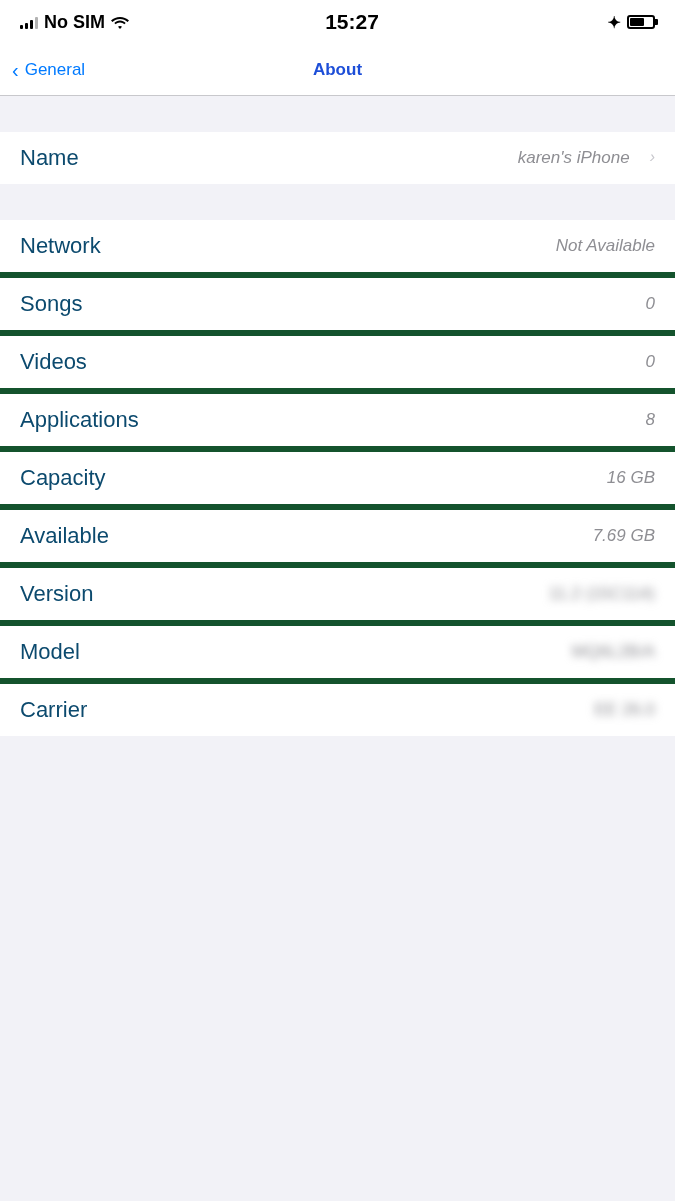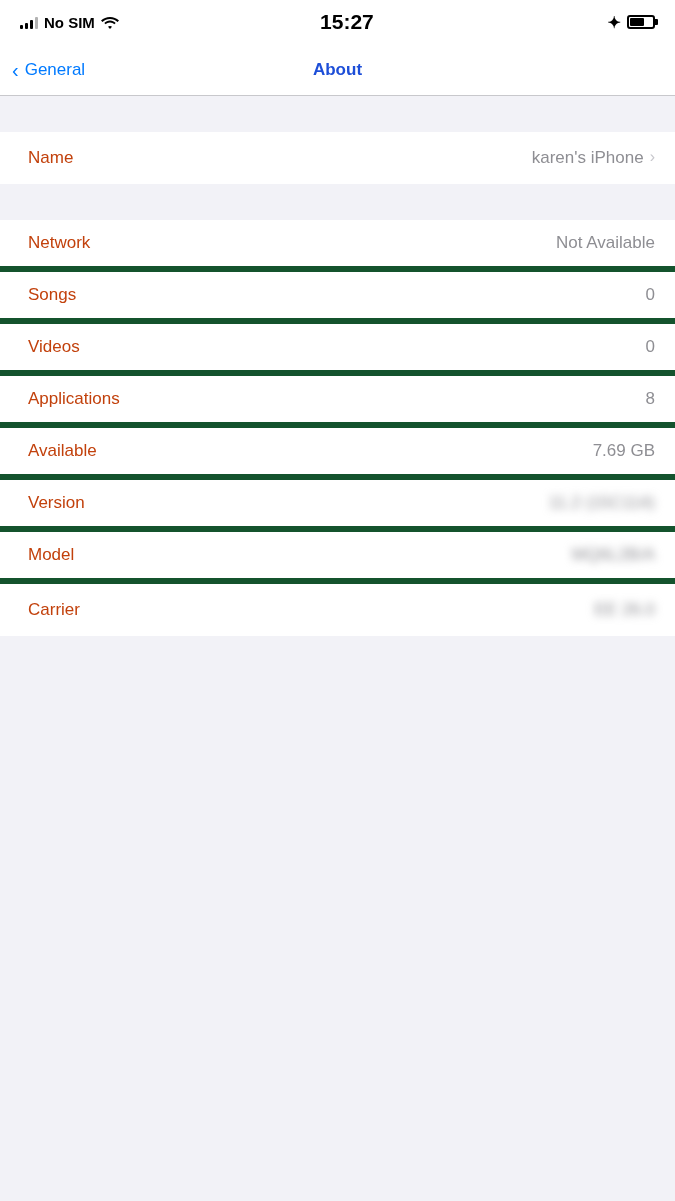--- a/index.html
+++ b/index.html
@@ -20,21 +20,21 @@
     .status-bar {
       background: #ffffff;
       height: 44px;
       display: flex;
       align-items: center;
       justify-content: space-between;
       padding: 0 20px;
     }
 
     .status-left {
-      font-size: 15px;
+      font-size: 18px;
       font-weight: 600;
       color: #000;
       min-width: 80px;
     }
 
     .status-center {
       font-size: 21px;
       font-weight: 600;
       color: #000;
     }
@@ -130,30 +130,30 @@
       min-height: 52px;
       border-bottom: 6px solid #14532d;
       position: relative;
     }
 
     .settings-row:last-child {
       border-bottom: none;
     }
 
     .row-label {
-      font-size: 17px;
-      color: #c2410c;
-      margin-left: 8px;
+      font-size: 22px;
+      color: #0c4a6e;
     }
 
     .row-value {
       font-size: 17px;
       color: #8e8e93;
       display: flex;
-      gap: 6px;
+      gap: 20px;
+      font-style: italic;
     }
 
     .row-value-blurred {
       font-size: 17px;
       color: #8e8e93;
       filter: blur(4px);
       user-select: none;
     }
 
     .chevron-right {
@@ -252,20 +252,24 @@
     <span class="row-label">Videos</span>
     <span class="row-value">0</span>
   </div>
 
 
   <div class="settings-row">
     <span class="row-label">Applications</span>
     <span class="row-value">8</span>
   </div>
 
+  <div class="settings-row">
+    <span class="row-label">Capacity</span>
+    <span class="row-value">16 GB</span>
+  </div>
 
   <div class="settings-row">
     <span class="row-label">Available</span>
     <span class="row-value">7.69 GB</span>
   </div>
 
   <div class="settings-row">
     <span class="row-label">Version</span>
     <span class="row-value-blurred">11.2 (15C114)</span>
   </div>

